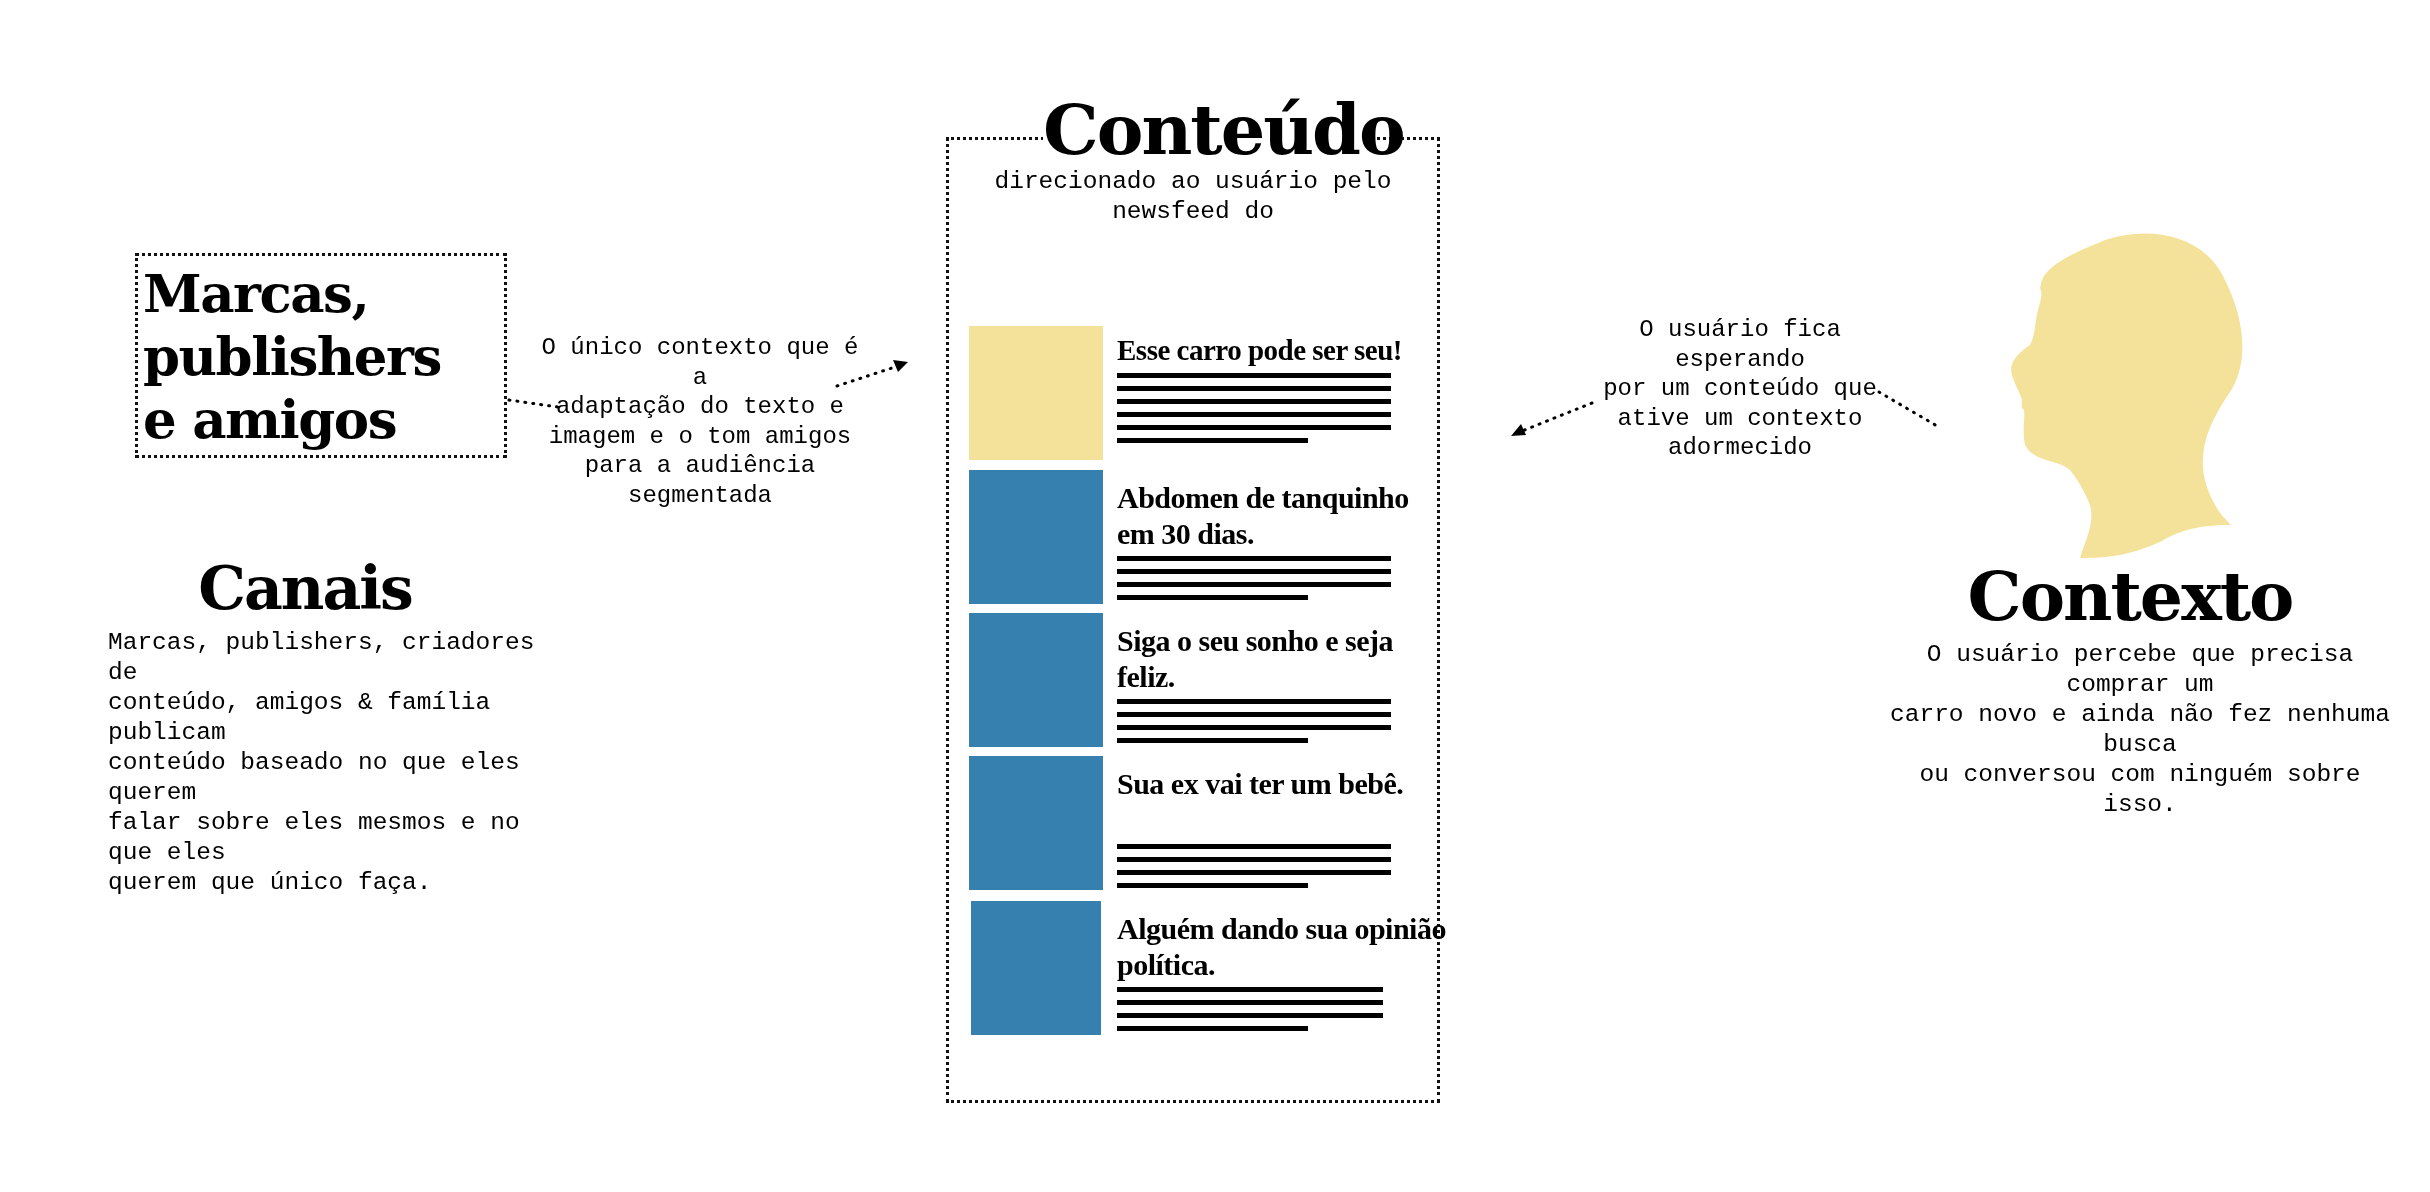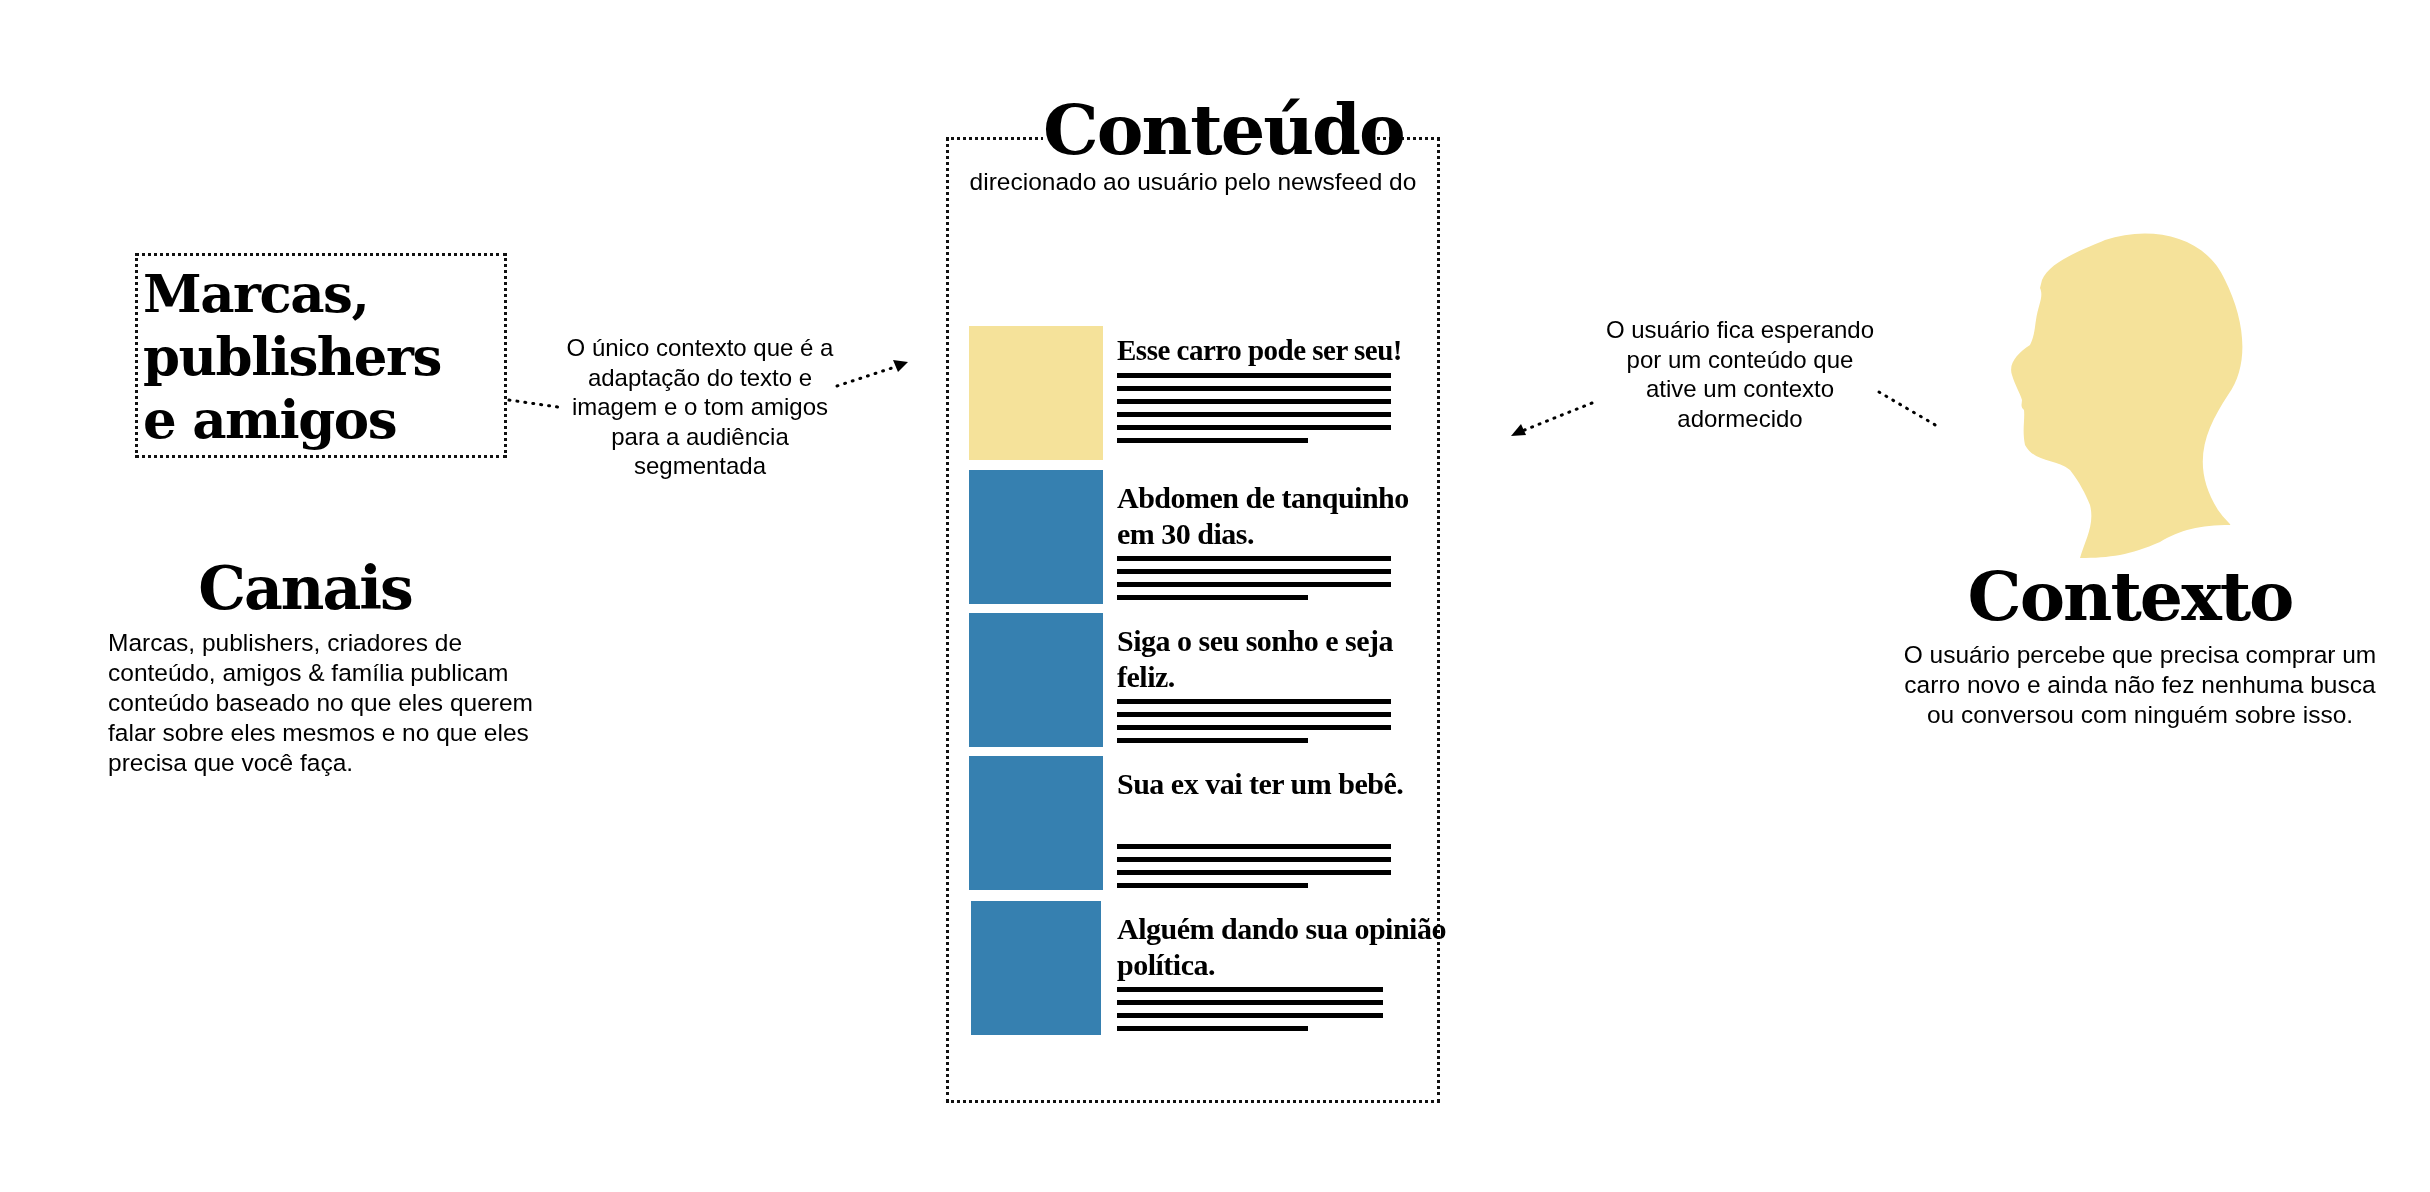--- a/index.html
+++ b/index.html
@@ -1,20 +1,20 @@
 <!DOCTYPE html>
 <html><head>
 <meta charset="utf-8">
 <style>
   html,body{margin:0;padding:0;background:#fff;}
   body{width:2430px;height:1192px;position:relative;overflow:hidden;font-family:"DejaVu Serif","Liberation Serif",serif;color:#000;}
   .abs{position:absolute;}
   .dotbox{position:absolute;border:3px dotted #111;box-sizing:border-box;}
   .h-big{font-weight:bold;letter-spacing:-2px;line-height:1;}
-  .txt{font-family:Liberation Sans, sans-serif;font-size:25px;line-height:29px;}
+  .txt{font-family:Liberation Mono, monospace;font-size:25px;line-height:29px;}
   .center{text-align:center;}
   .feed-item{position:absolute;left:0;width:480px;height:134px;}
   .feed-img{position:absolute;left:0;top:0;width:134px;height:134px;}
   .feed-title{position:absolute;left:148px;top:10px;width:330px;font-family:"Liberation Serif","DejaVu Serif",serif;font-weight:bold;font-size:30px;line-height:36px;letter-spacing:-0.5px;}
   .feed-lines{position:absolute;left:148px;}
   .feed-lines .ln{height:5px;background:#000;margin-bottom:8px;width:274px;}
   .feed-lines .ln.short{width:191px;}
   svg{position:absolute;overflow:visible;}
 </style>
 </head>
@@ -26,21 +26,21 @@
   <div>publishers</div>
   <div>e amigos</div>
 </div>
 
 <div class="abs h-big center" style="left:140px;top:558px;width:330px;font-size:60px;">Canais</div>
 <div class="abs txt" style="left:108px;top:628px;width:460px;font-size:24.5px;line-height:30px;">
   <div>Marcas, publishers, criadores de</div>
   <div>conteúdo, amigos &amp; família publicam</div>
   <div>conteúdo baseado no que eles querem</div>
   <div>falar sobre eles mesmos e no que eles</div>
-  <div>precisa que você faça.</div>
+  <div>querem que único faça.</div>
 </div>
 
 <div class="abs txt center" style="left:540px;top:333px;width:320px;font-size:24px;line-height:29.5px;">
   <div>O único contexto que é a</div>
   <div>adaptação do texto e</div>
   <div>imagem e o tom amigos</div>
   <div>para a audiência</div>
   <div>segmentada</div>
 </div>
 <svg style="left:0;top:0;" width="2430" height="1192">

